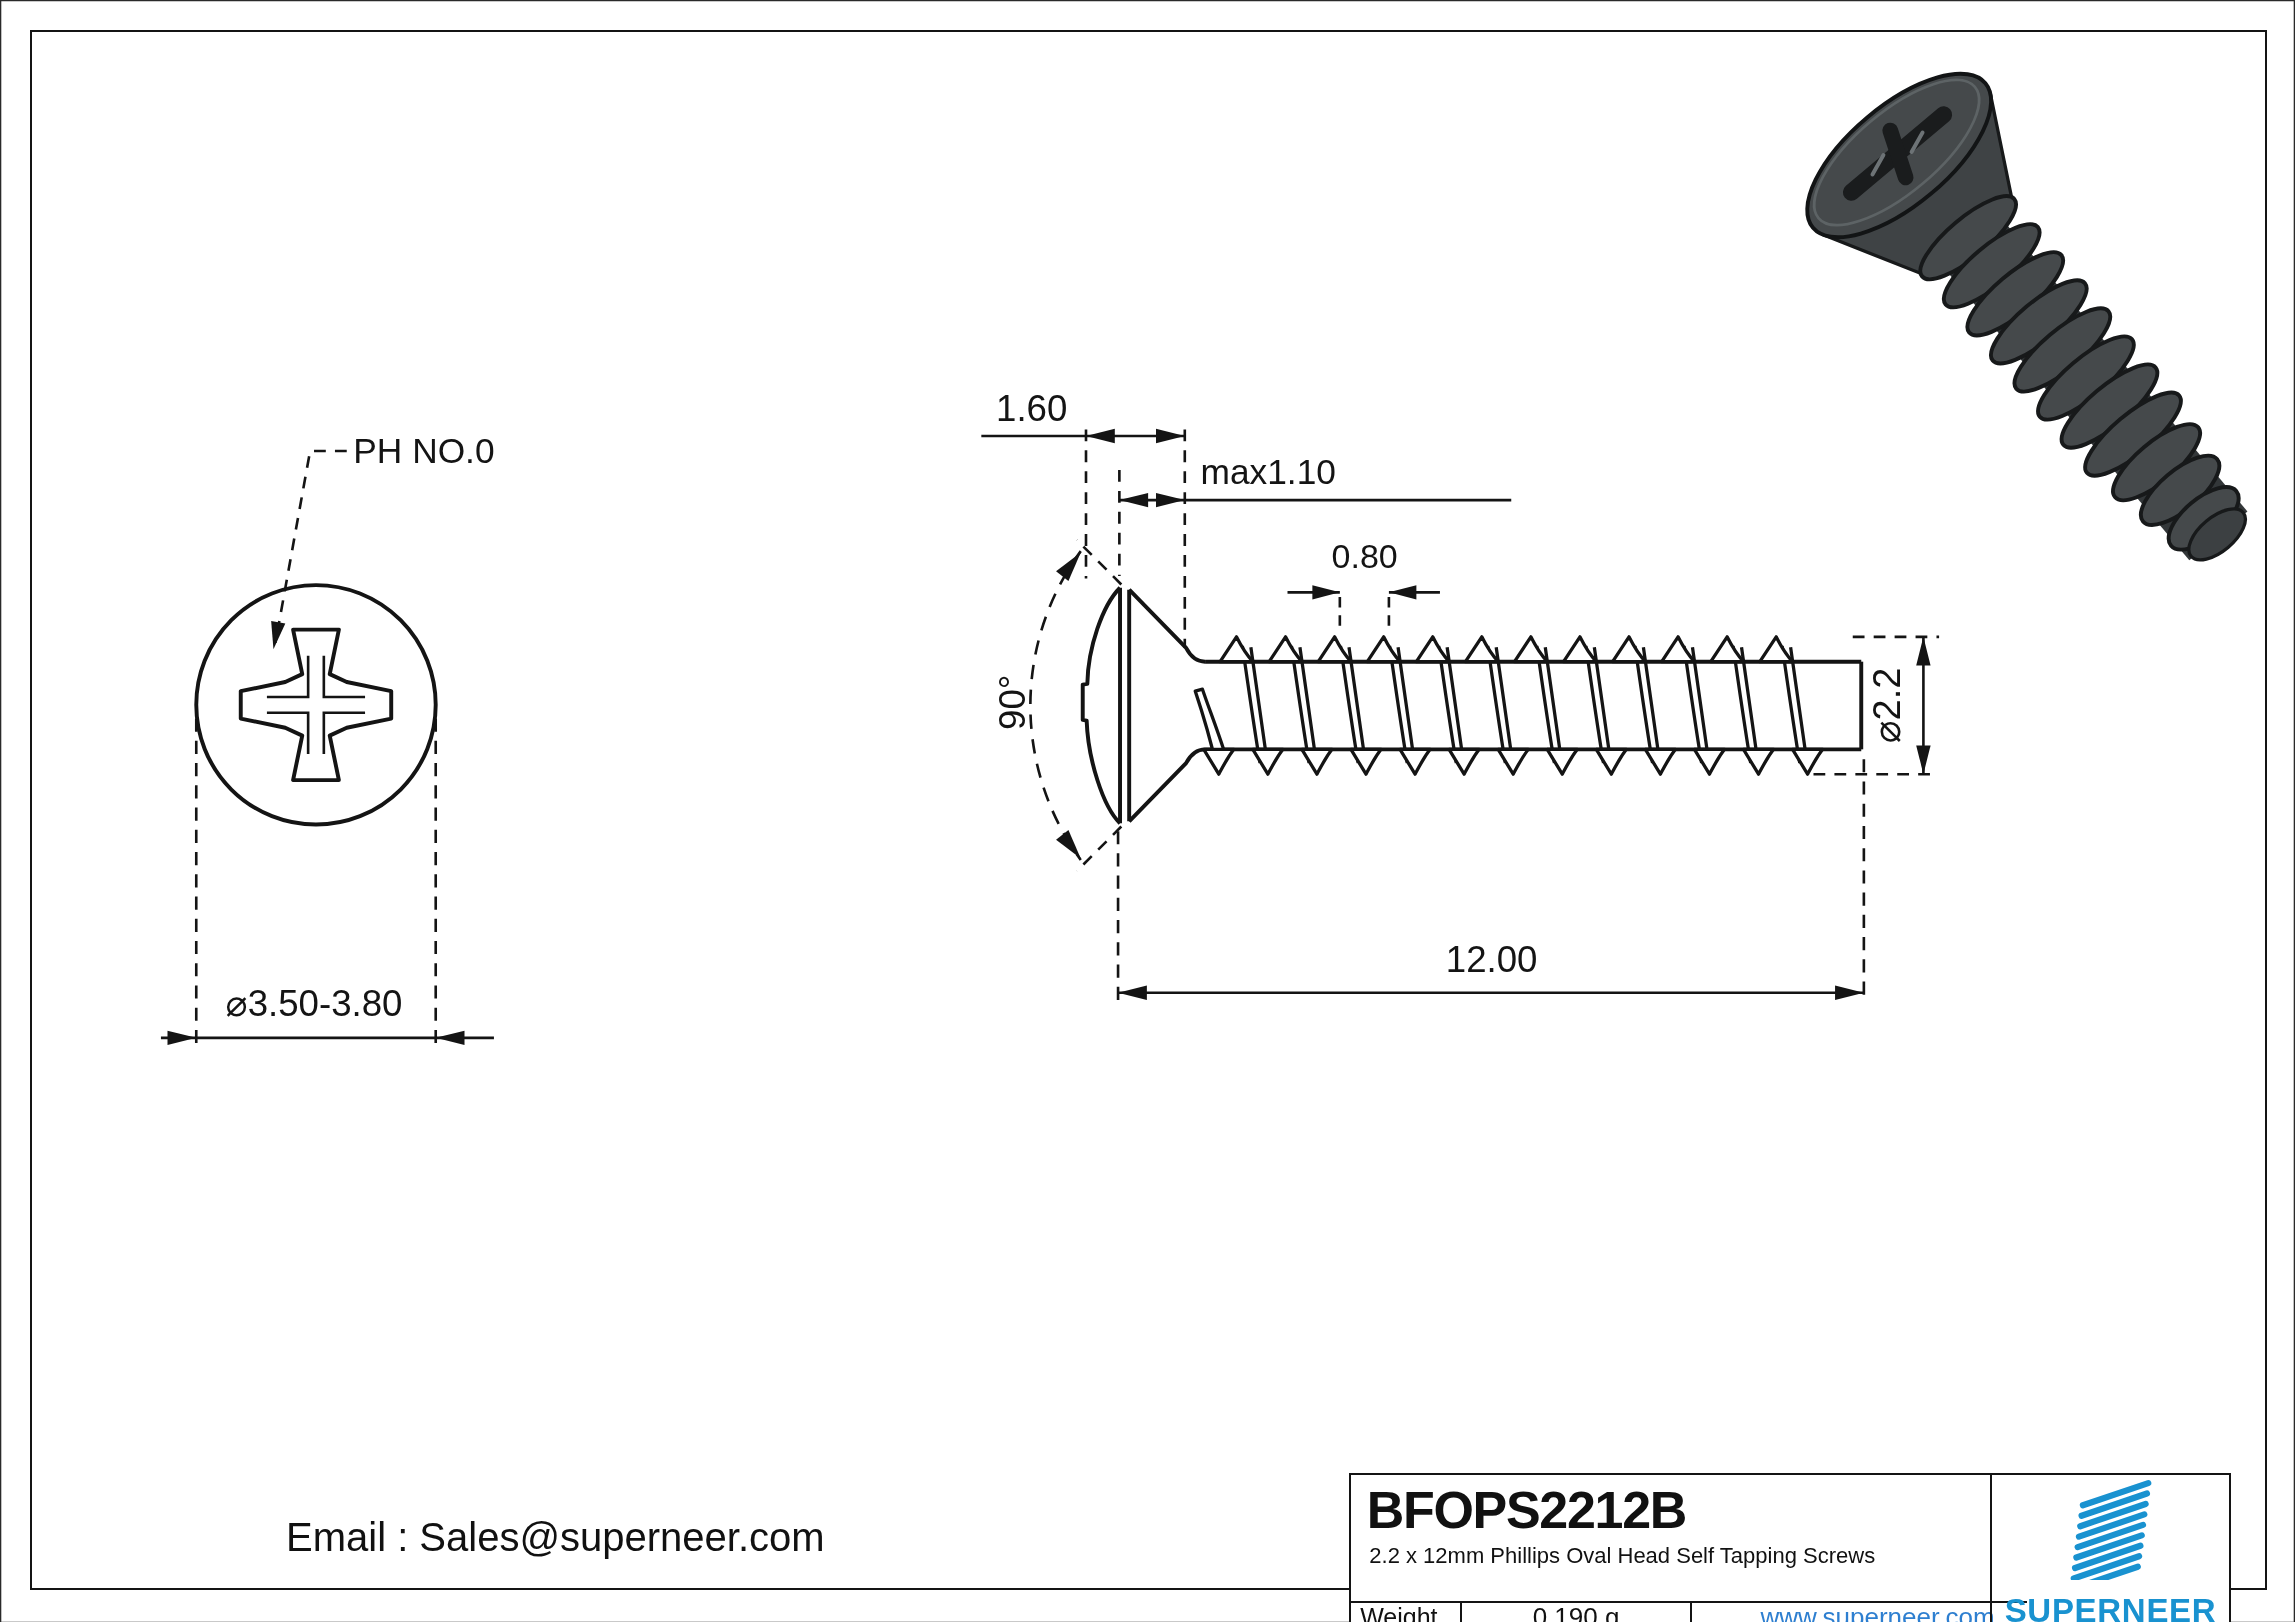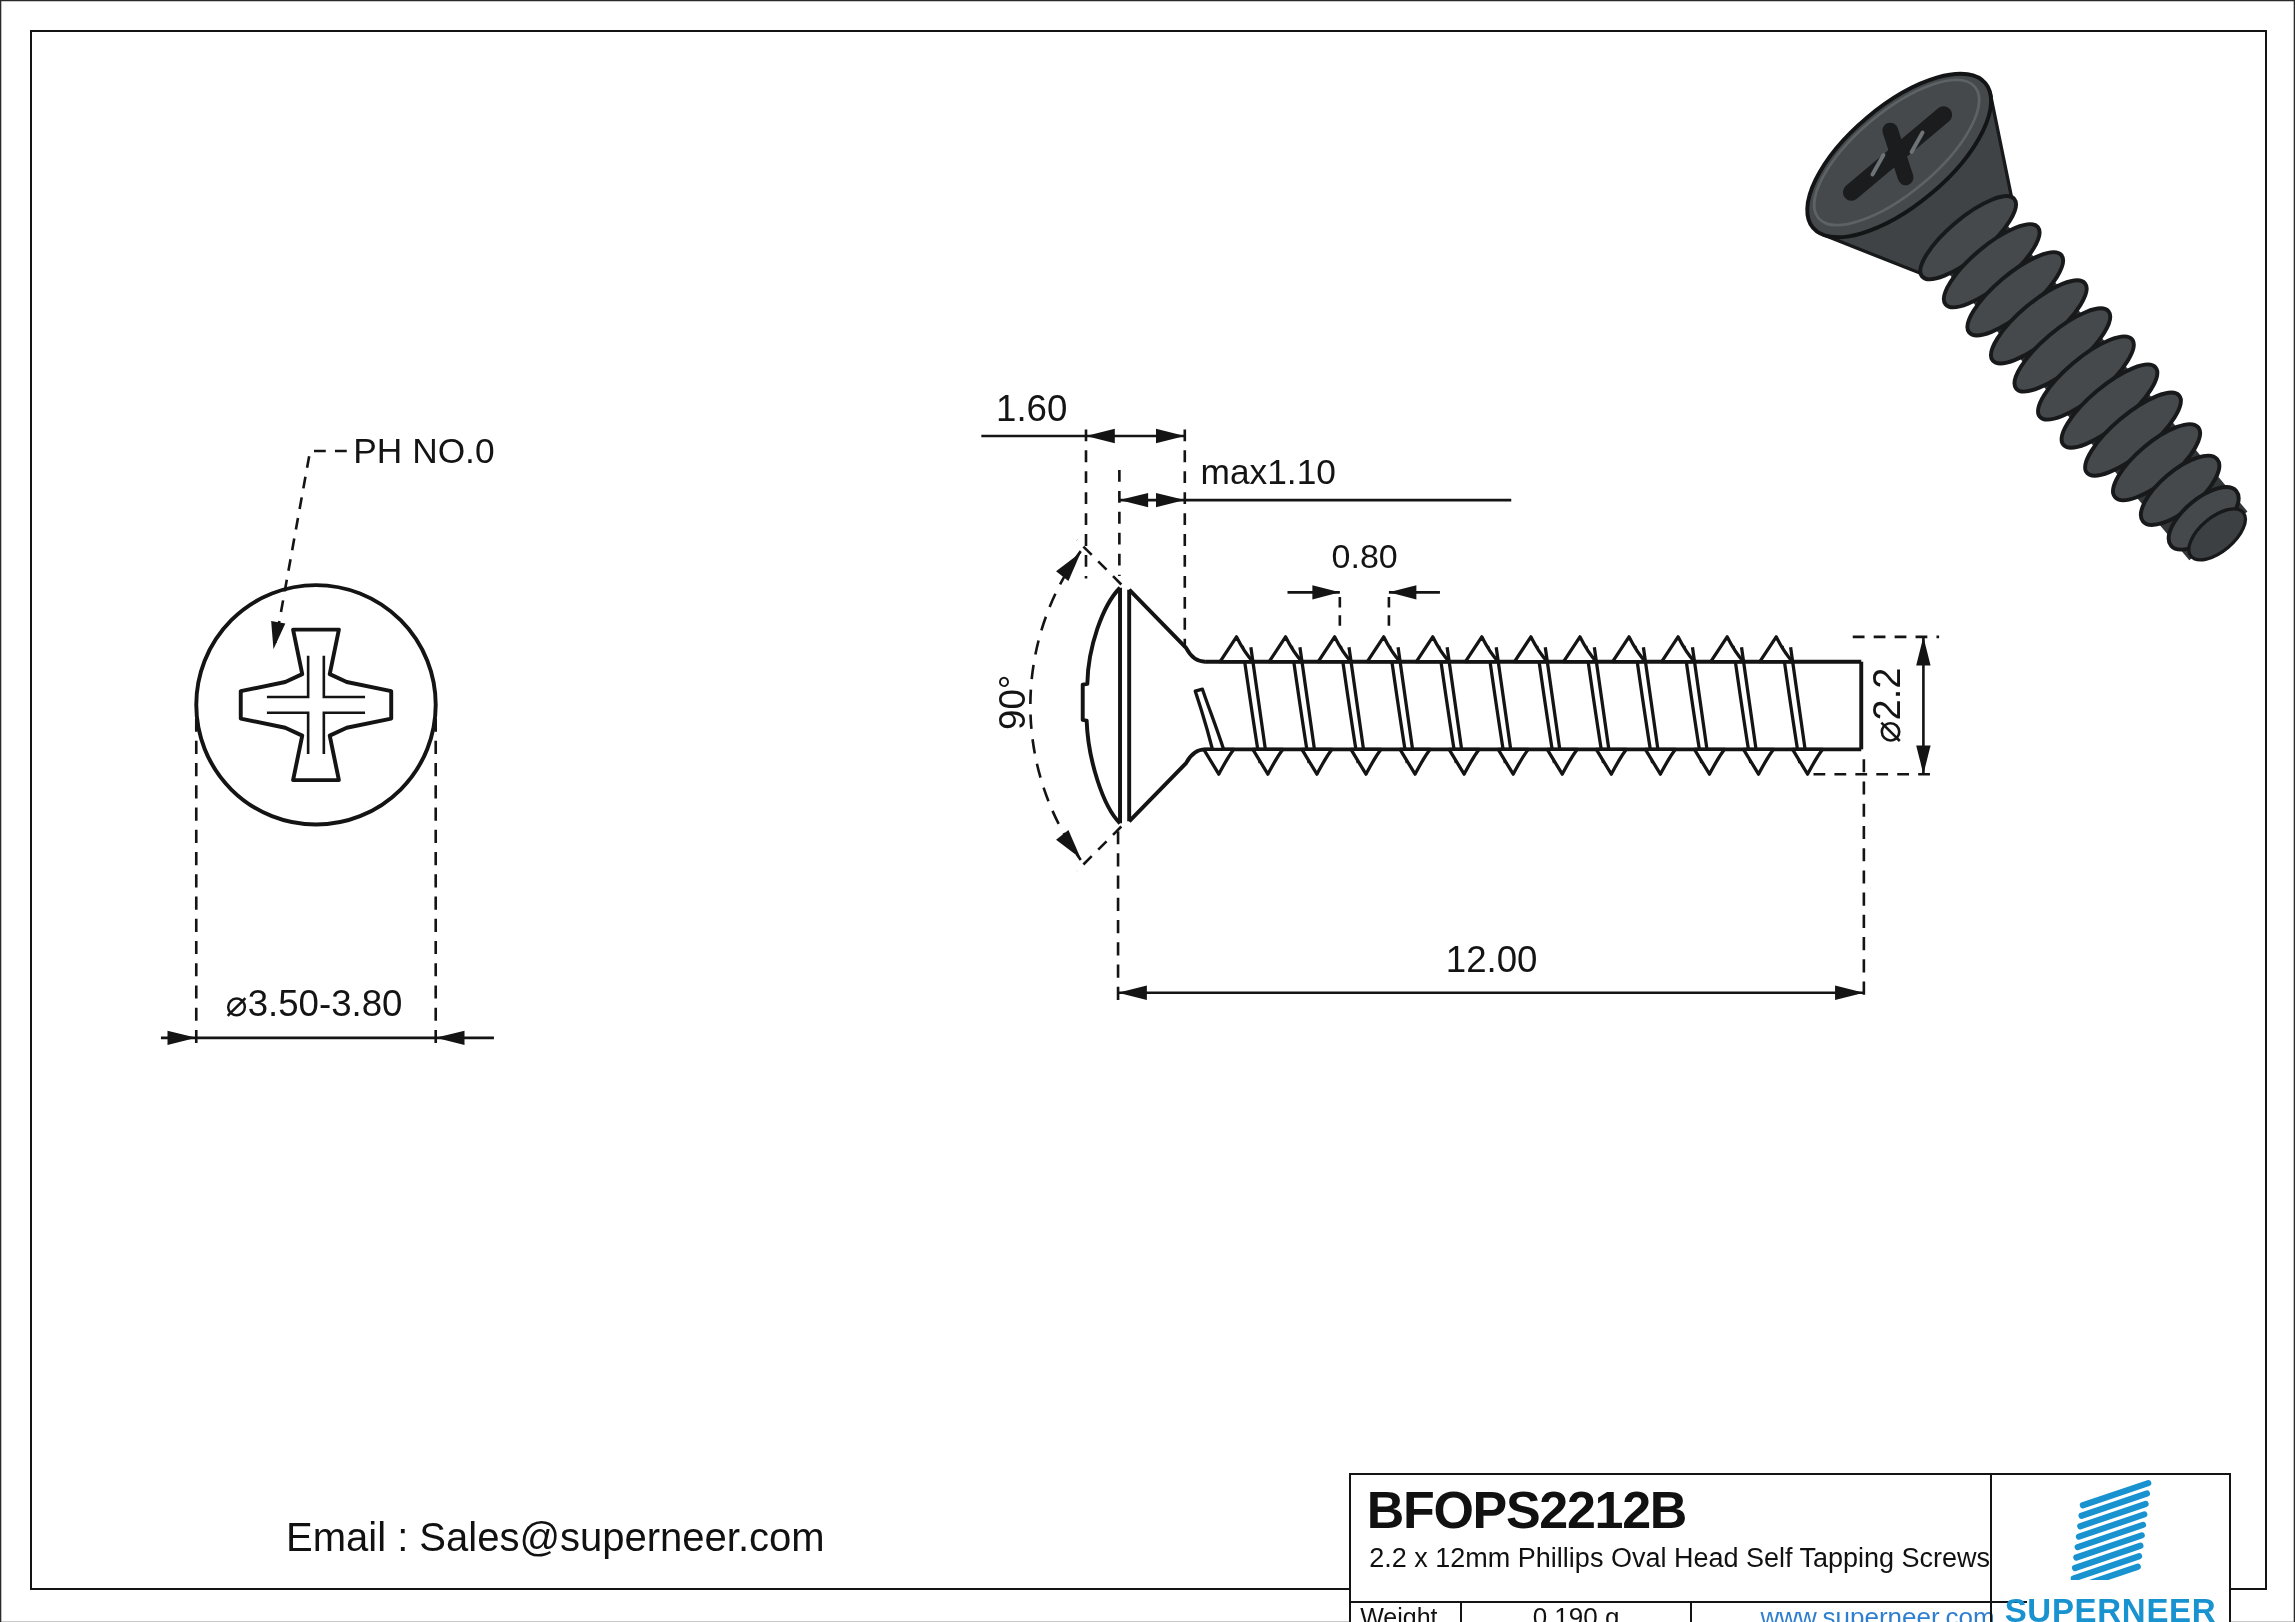--- a/index.html
+++ b/index.html
@@ -8,21 +8,21 @@
         overflow:hidden;box-shadow:inset 0 0 0 1.3px #2a2a2a;}
   .frame{position:absolute;left:30px;top:30px;width:2237px;height:1560px;
          border:2.6px solid #141414;box-sizing:border-box;}
   .drawing-svg{position:absolute;left:0;top:0;}
   
   .tblock{position:absolute;left:1349px;top:1429px;width:882px;height:161px;
           border:2.6px solid #141414;box-sizing:border-box;background:#fff;margin-top:44px;}
   .tb-left{position:absolute;left:0;top:0;bottom:0;width:676px;}
   .tb-pn{position:absolute;left:15.7px;top:5.2px;font-size:52px;font-weight:bold;
          letter-spacing:-1.3px;white-space:nowrap;}
-  .tb-desc{position:absolute;left:18.3px;top:68px;font-size:27px;white-space:nowrap;}
+  .tb-desc{position:absolute;left:18.3px;top:68px;font-size:22px;white-space:nowrap;}
   .tb-table{position:absolute;left:0;bottom:0;width:676px;}
   .tb-row{display:flex;border-top:2.6px solid #141414;height:29px;align-items:stretch;}
   .tb-cell{display:flex;align-items:center;box-sizing:border-box;font-size:25px;}
   .tb-label{padding-left:9.2px;}
   .tb-val{justify-content:center;font-size:26px;}
   .bl{border-left:2.6px solid #141414;}
   .w-l1{width:109px;} .w-v1{width:230px;} .w-l2{width:107px;} .w-v2{flex:1;}
   .w-span{flex:1;padding-left:36px;}
   .tb-link{color:var(--link-blue,#2e7fd0);}
   .tb-logo{position:absolute;right:0;top:0;bottom:0;width:239px;

